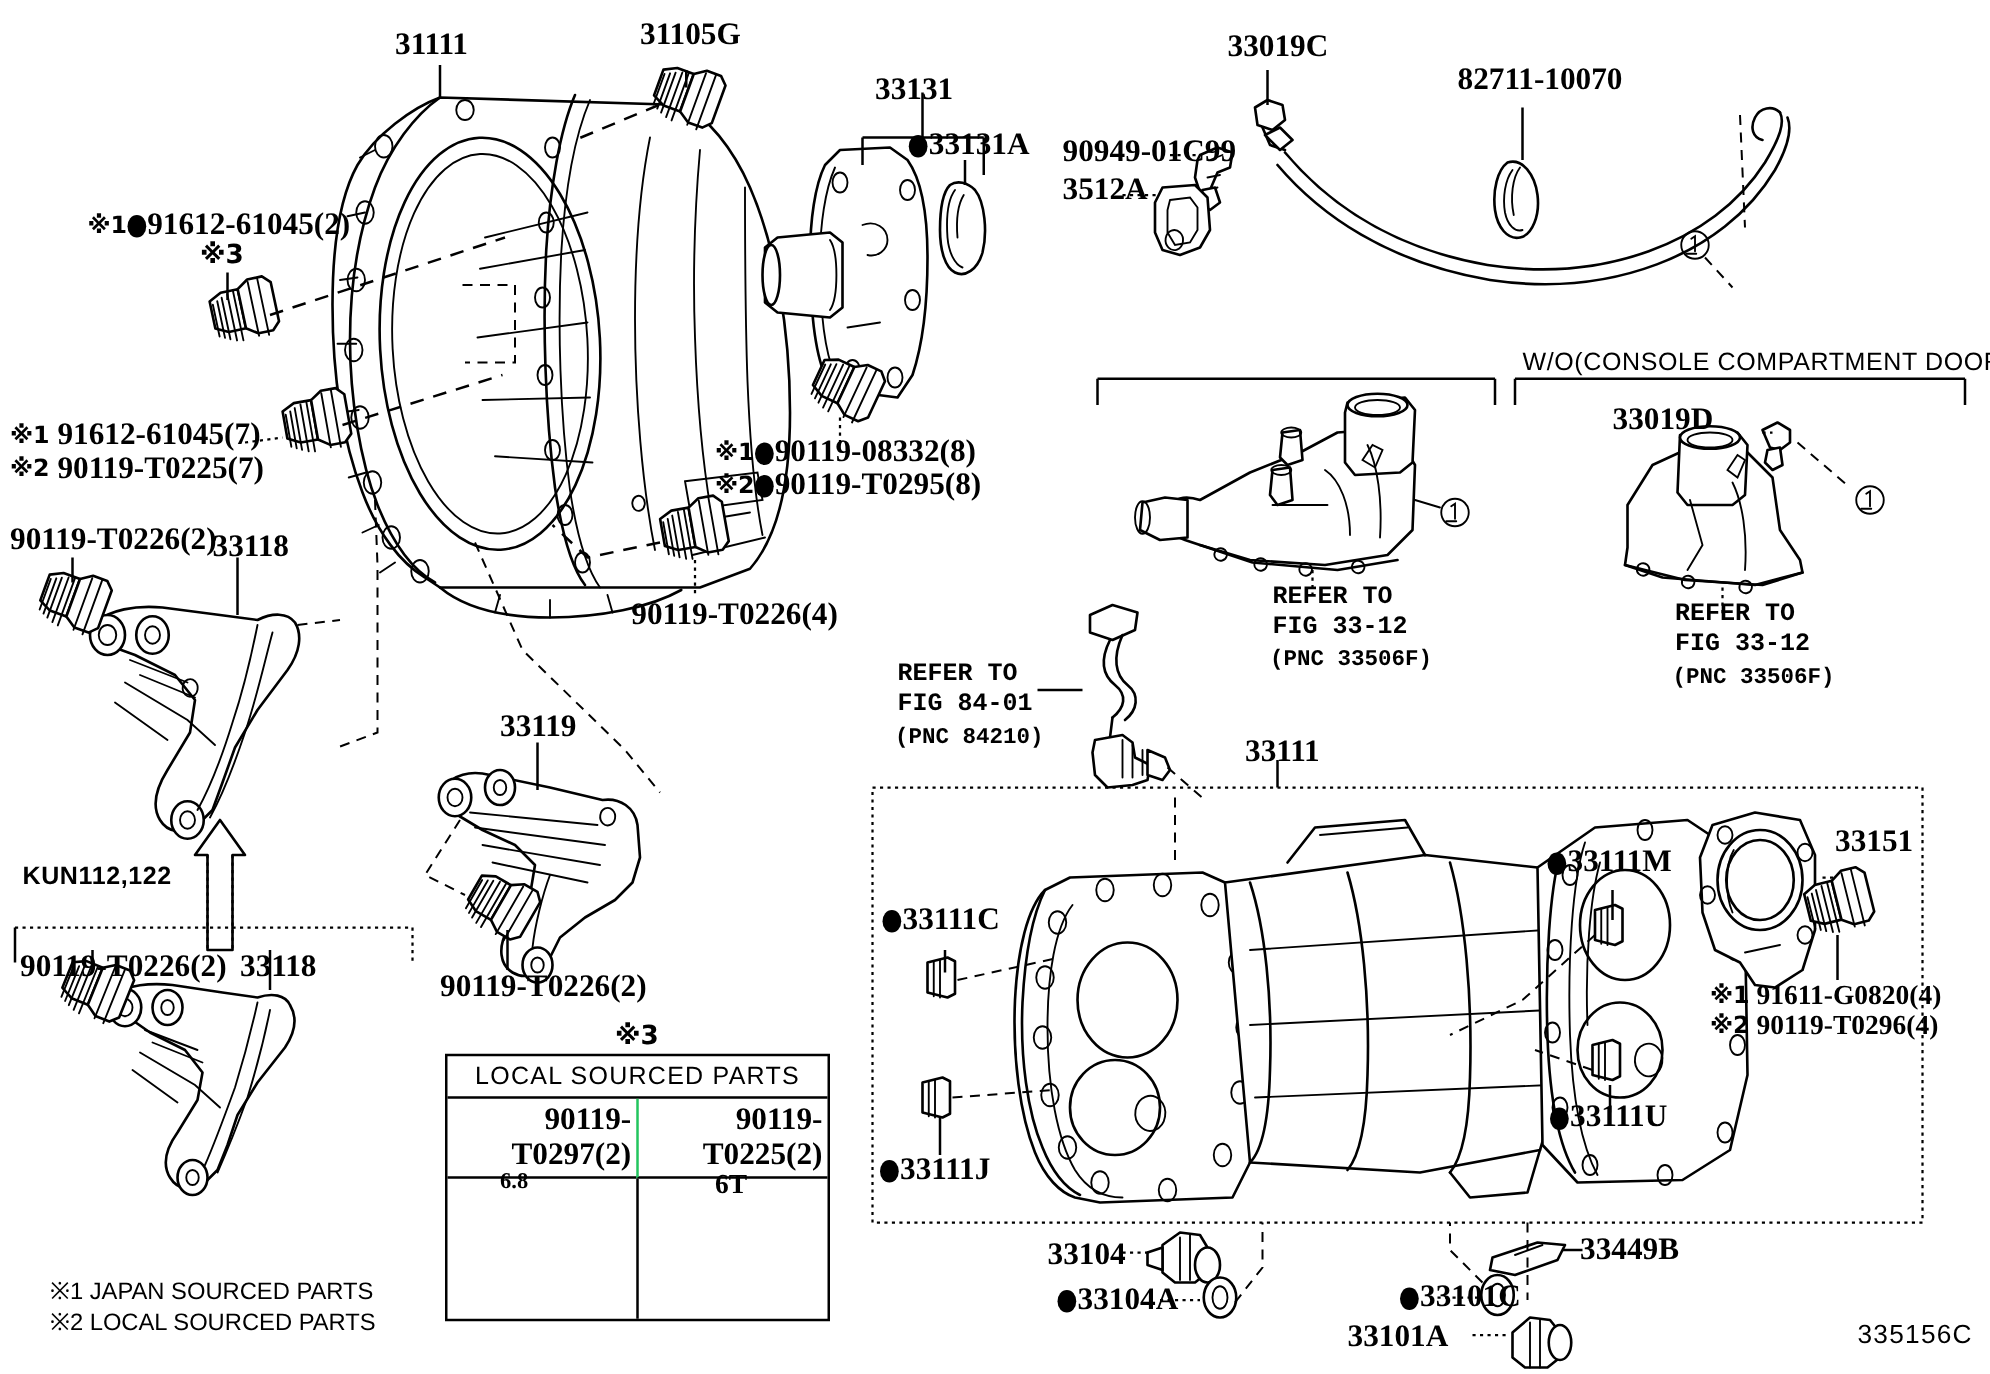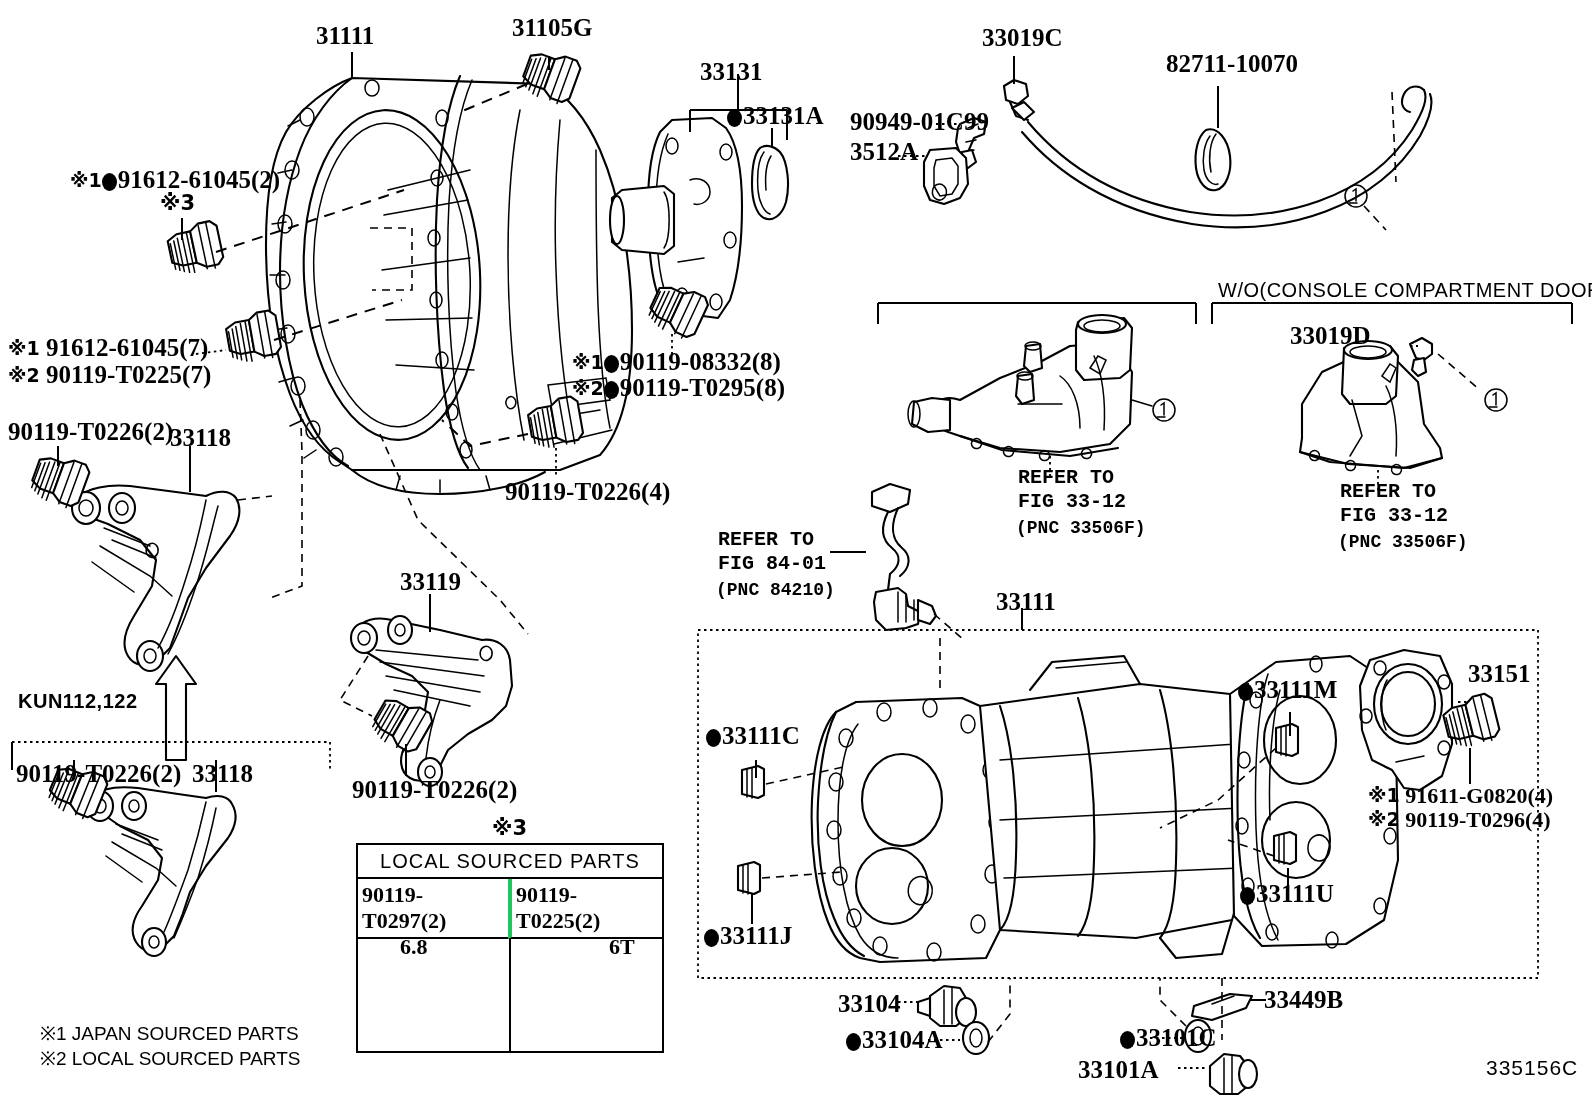--- a/index.html
+++ b/index.html
@@ -57,28 +57,28 @@
     font-family:"Liberation Sans",sans-serif;
     font-size:20px;font-weight:normal;color:#000;
     text-align:center;
     padding:5px 0 4px 0;
     border-bottom:2px solid #000;
     letter-spacing:1px;
   }
   .tbl-row{display:flex;}
   .tbl-cell{
     flex:1;
-    text-align:left;
+    text-align:right;
     font-family:"Liberation Serif",serif;
     font-weight:bold;
-    font-size:22px;
+    font-size:25px;
     padding:3px 4px 3px 4px;
     border-bottom:2px solid #000;
   }
-  .tbl-cell + .tbl-cell{border-left:4px solid #22c55e;font-family:Liberation Serif, serif;}
+  .tbl-cell + .tbl-cell{border-left:2px solid #22c55e;font-family:Liberation Serif, serif;}
   .tbl-img{flex:1;height:112px;position:relative;}
   .tbl-img + .tbl-img{border-left:2px solid #000;}
   .kome3{
     position:absolute;
     font-family:"DejaVu Sans",sans-serif;
     font-weight:bold;
     font-size:21px;
   }
   .group-label{
     position:absolute;
@@ -686,21 +686,21 @@
     <div class="tbl-title">LOCAL SOURCED PARTS</div>
     <div class="tbl-row">
       <div class="tbl-cell">90119-T0297(2)</div>
       <div class="tbl-cell">90119-T0225(2)</div>
     </div>
     <div class="tbl-row">
       <div class="tbl-img"></div>
       <div class="tbl-img"></div>
     </div>
   </div>
-  <div class="lbl" style="left:400px;top:935px;font-family:'Liberation Serif',serif;font-size:22px;font-weight:bold;">6.8</div>
-  <div class="lbl" style="left:572px;top:935px;font-family:'Liberation Serif',serif;font-size:22px;font-weight:bold;margin-left:37px;">6T</div>
+  <div class="lbl" style="left:400px;top:935px;font-family:'Liberation Serif',serif;font-size:18px;font-weight:bold;">6.8</div>
+  <div class="lbl" style="left:572px;top:935px;font-family:'Liberation Serif',serif;font-size:22px;font-weight:bold;">6T</div>
 
   <div class="notes" style="left:40px;top:1022px;">※1 JAPAN SOURCED PARTS
 ※2 LOCAL SOURCED PARTS</div>
 
   <div class="diagcode" style="left:1486px;top:1056px;">335156C</div>
 
 </div>
 
 </body></html>

